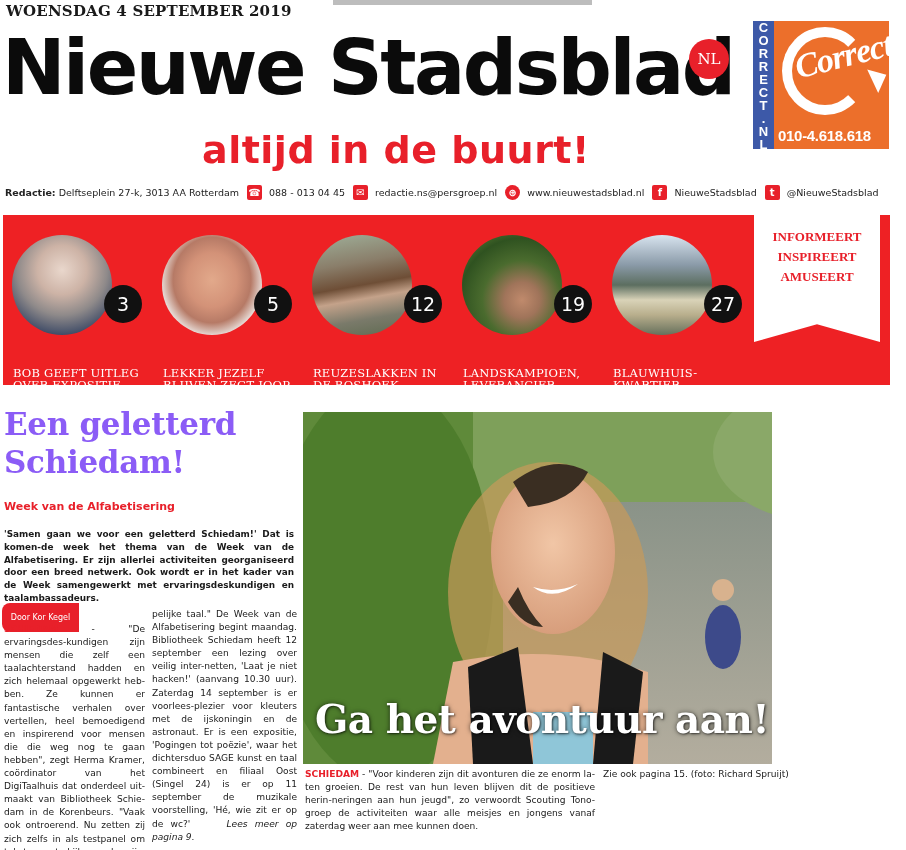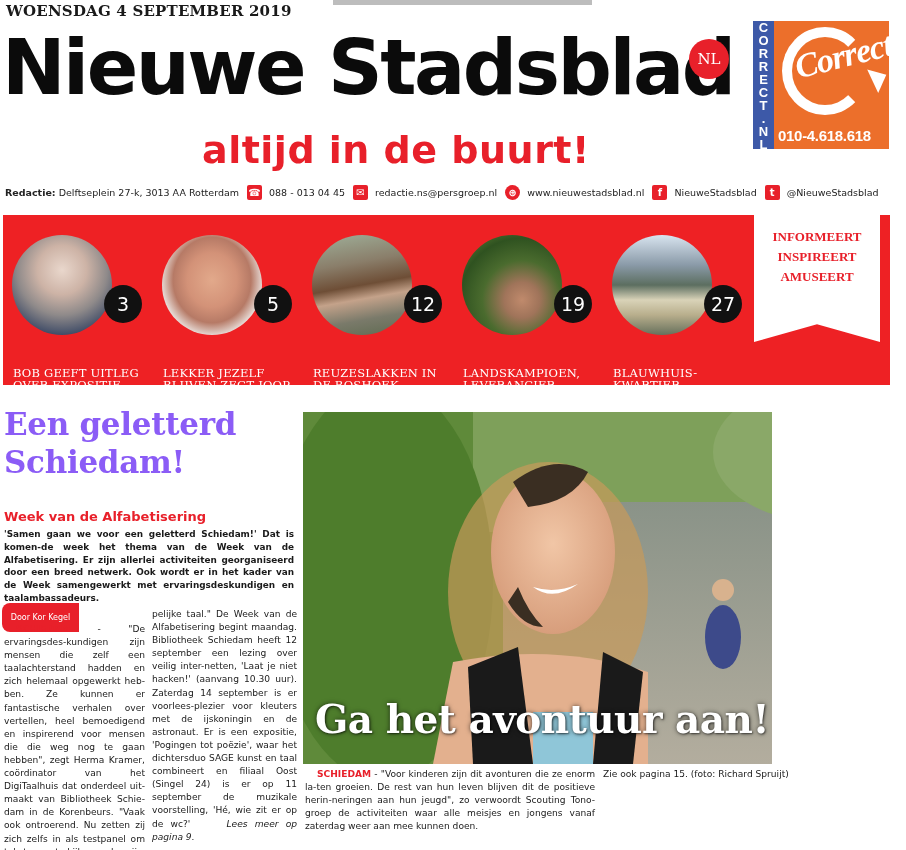--- a/index.html
+++ b/index.html
@@ -32,29 +32,29 @@
   .banner { position: absolute; left: 3px; top: 215px; width: 887px; height: 170px; background: #ee2124; }
   .teaser { position: absolute; top: 20px; width: 140px; }
   .teaser .photo { position: absolute; left: 5px; top: 0; width: 100px; height: 100px; border-radius: 50%; overflow: hidden; }
   .teaser .num { position: absolute; left: 97px; top: 50px; width: 38px; height: 38px; border-radius: 50%; background: #111; color: #fff; font-family: "DejaVu Sans", sans-serif; font-size: 19px; display: flex; align-items: center; justify-content: center; }
   .teaser .caption { position: absolute; left: 6px; top: 132px; width: 145px; color: #fff; font-family: "DejaVu Serif", serif; font-size: 11.5px; line-height: 12px; letter-spacing: 0.2px; text-transform: uppercase; }
 
   .ribbon { position: absolute; left: 754px; top: 215px; width: 126px; height: 127px; background: #fff; clip-path: polygon(0 0, 100% 0, 100% 100%, 50% 86%, 0 100%); }
   .ribbon-text { position: absolute; left: 0; top: 12px; width: 100%; text-align: center; color: #e8202a; font-family: Liberation Serif, serif; font-weight: bold; font-size: 13px; line-height: 20px; }
 
   .headline { position: absolute; left: 4px; top: 405px; font-family: "DejaVu Serif", serif; font-weight: bold; font-size: 31px; line-height: 38px; color: #8b5cf6; letter-spacing: -0.3px; }
-  .subhead { position: absolute; left: 4px; top: 500px; font-family: "DejaVu Sans", sans-serif; font-weight: bold; font-size: 13px; color: #e8202a; margin-top: 9px; }
+  .subhead { position: absolute; left: 4px; top: 500px; font-family: "DejaVu Sans", sans-serif; font-weight: bold; font-size: 11px; color: #e8202a; }
   .lead { position: absolute; left: 4px; top: 528px; width: 290px; font-family: "DejaVu Sans", sans-serif; font-weight: bold; font-size: 8.9px; line-height: 12.8px; text-align: justify; color: #1a1a1a; }
 
   .byline { position: absolute; left: 2px; top: 603px; width: 77px; height: 29px; background: #e8202a; border-radius: 8px 0 0 8px; color: #fff; font-family: "DejaVu Sans", sans-serif; font-size: 8px; display: flex; align-items: center; justify-content: center; }
 
   .col { position: absolute; font-family: "DejaVu Sans", sans-serif; font-size: 9.1px; line-height: 13.1px; text-align: justify; color: #1a1a1a; hyphens: manual; }
   .col1 { left: 4px; top: 623px; width: 141px; }
   .col2 { left: 152px; top: 608px; width: 145px; }
-  .red { color: #e8202a; font-weight: bold; margin-left: 12px; }
+  .red { color: #e8202a; font-weight: bold; }
   .it { font-style: italic; margin-left: 29px; }
 
   .photo-main { position: absolute; left: 303px; top: 412px; width: 469px; height: 352px; overflow: hidden; background: #ef4444; }
   .photo-title { position: absolute; left: 12px; bottom: 22px; color: #fff; font-family: "DejaVu Serif", serif; font-weight: bold; font-size: 39px; letter-spacing: -0.5px; text-shadow: 0 0 5px rgba(0,0,0,0.6), 1px 1px 2px rgba(0,0,0,0.5); white-space: nowrap; }
 
   .col3 { left: 305px; top: 768px; width: 290px; }
   .col4 { left: 603px; top: 768px; width: 287px; }
 </style>
 </head>
 <body>

